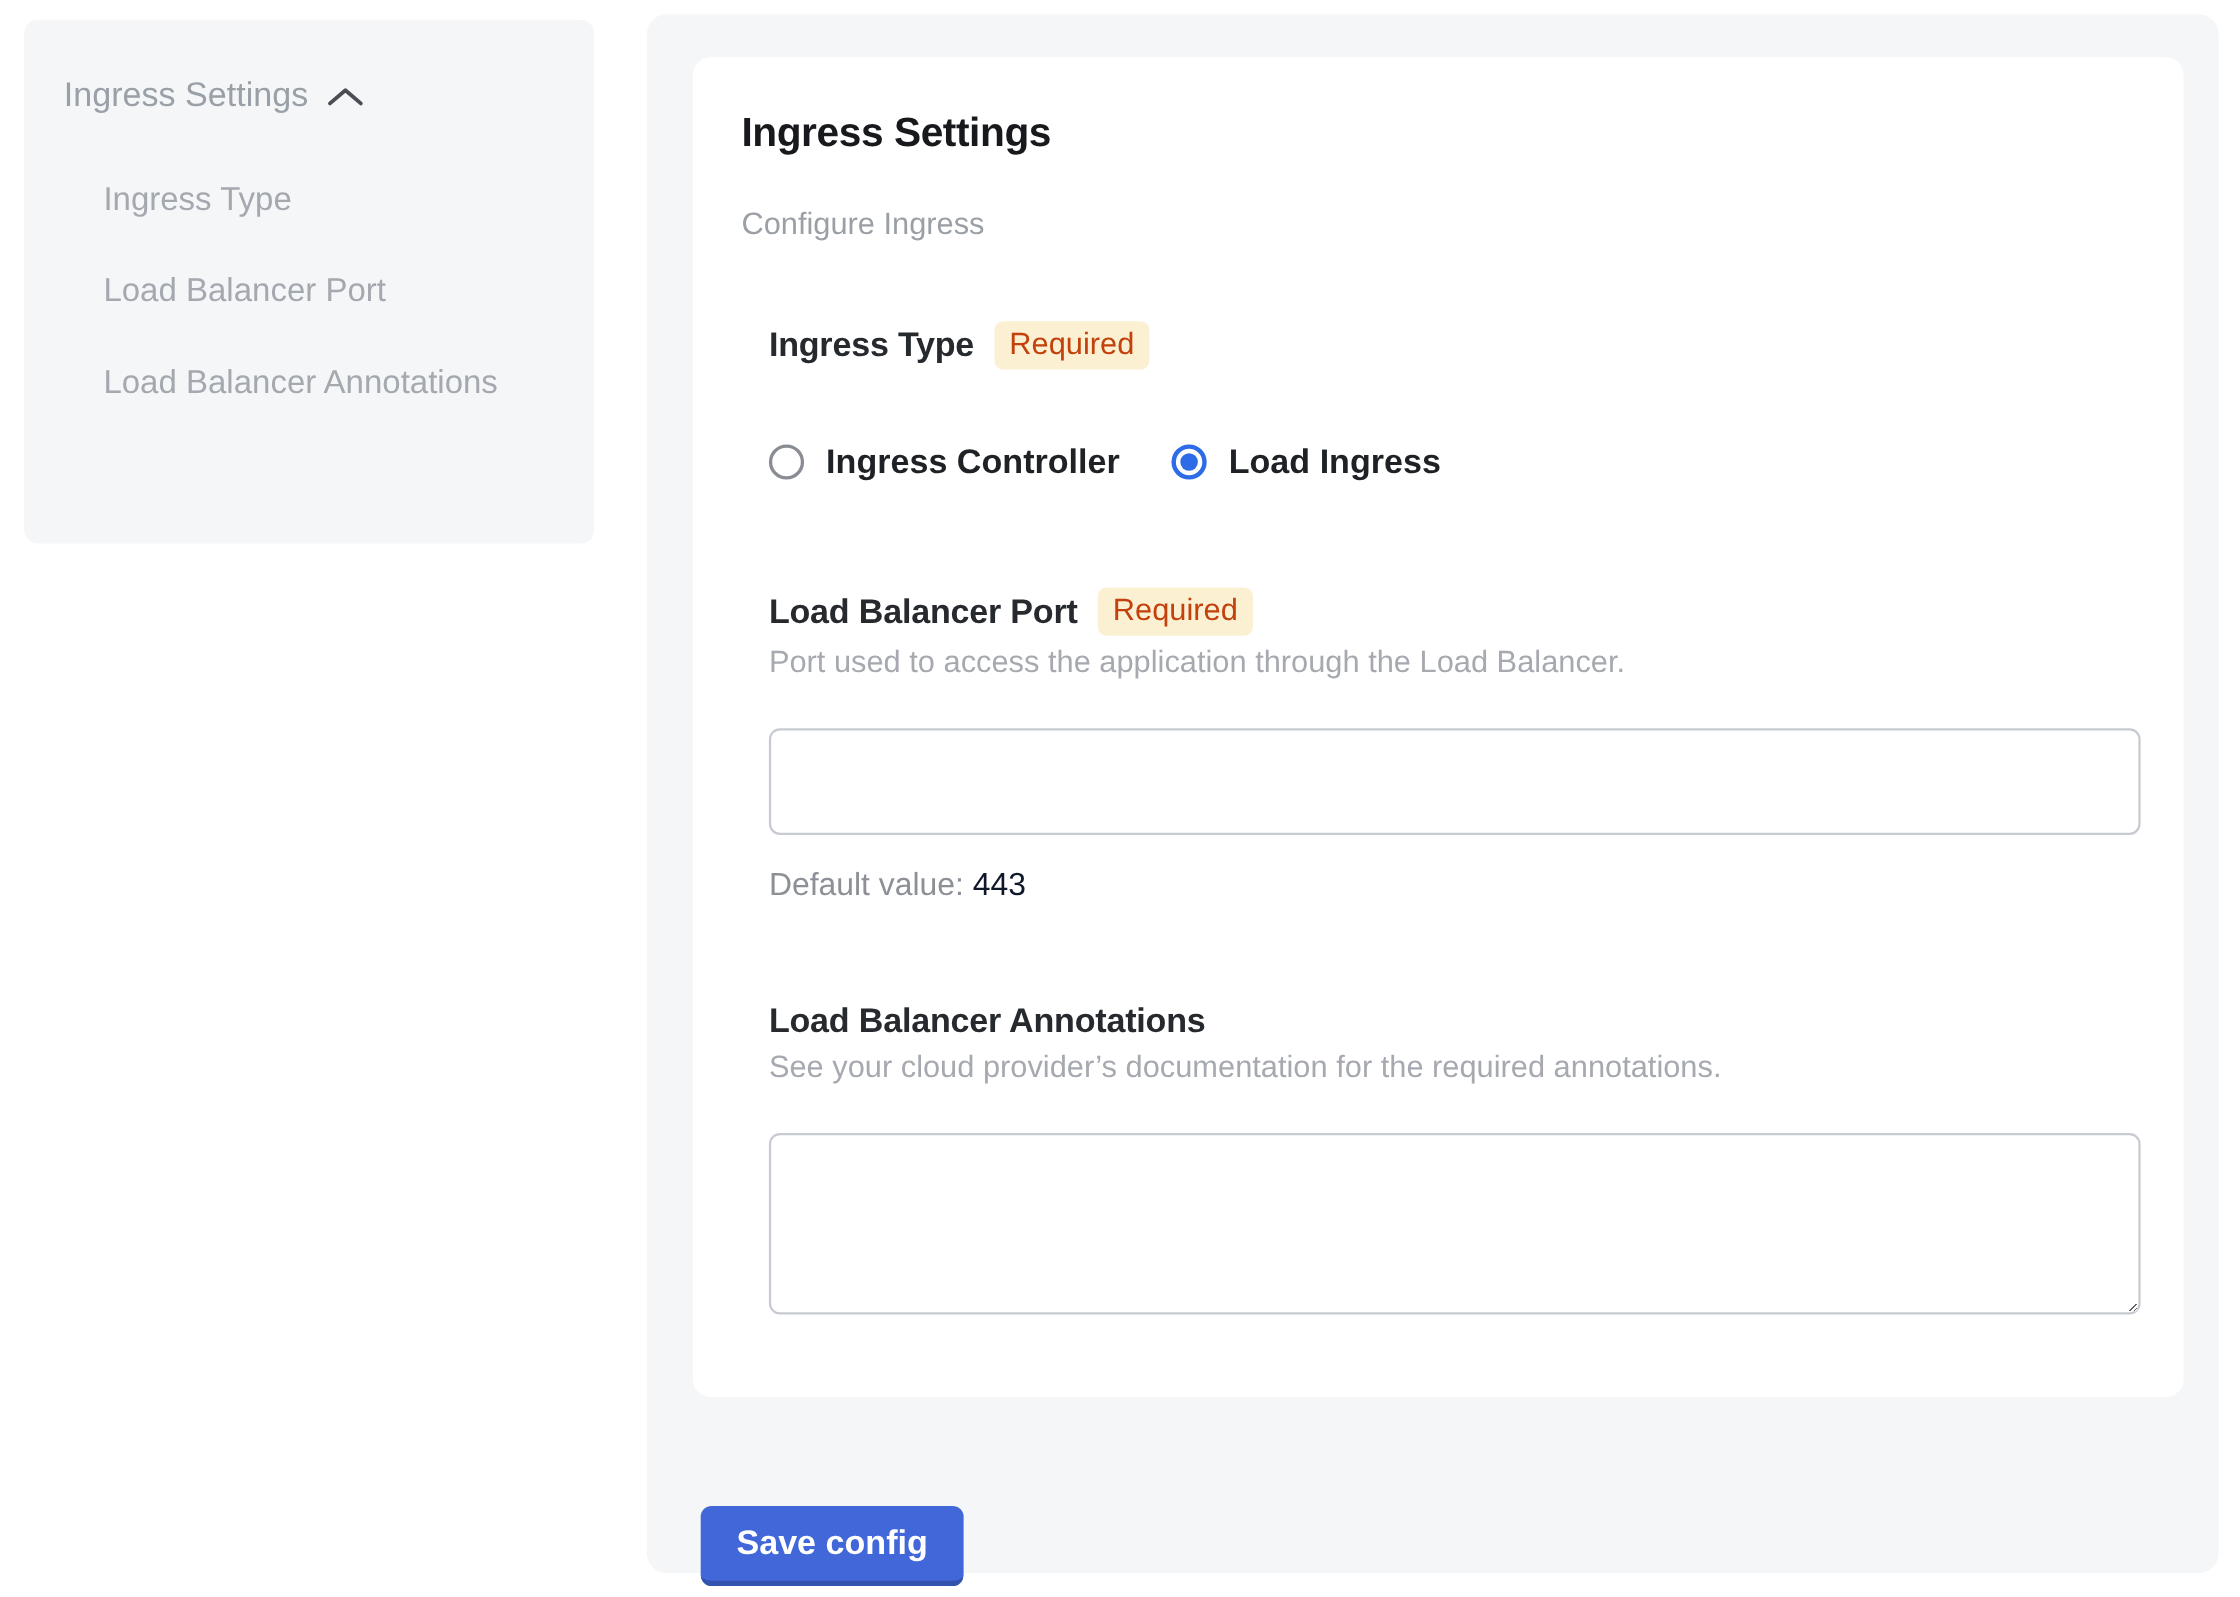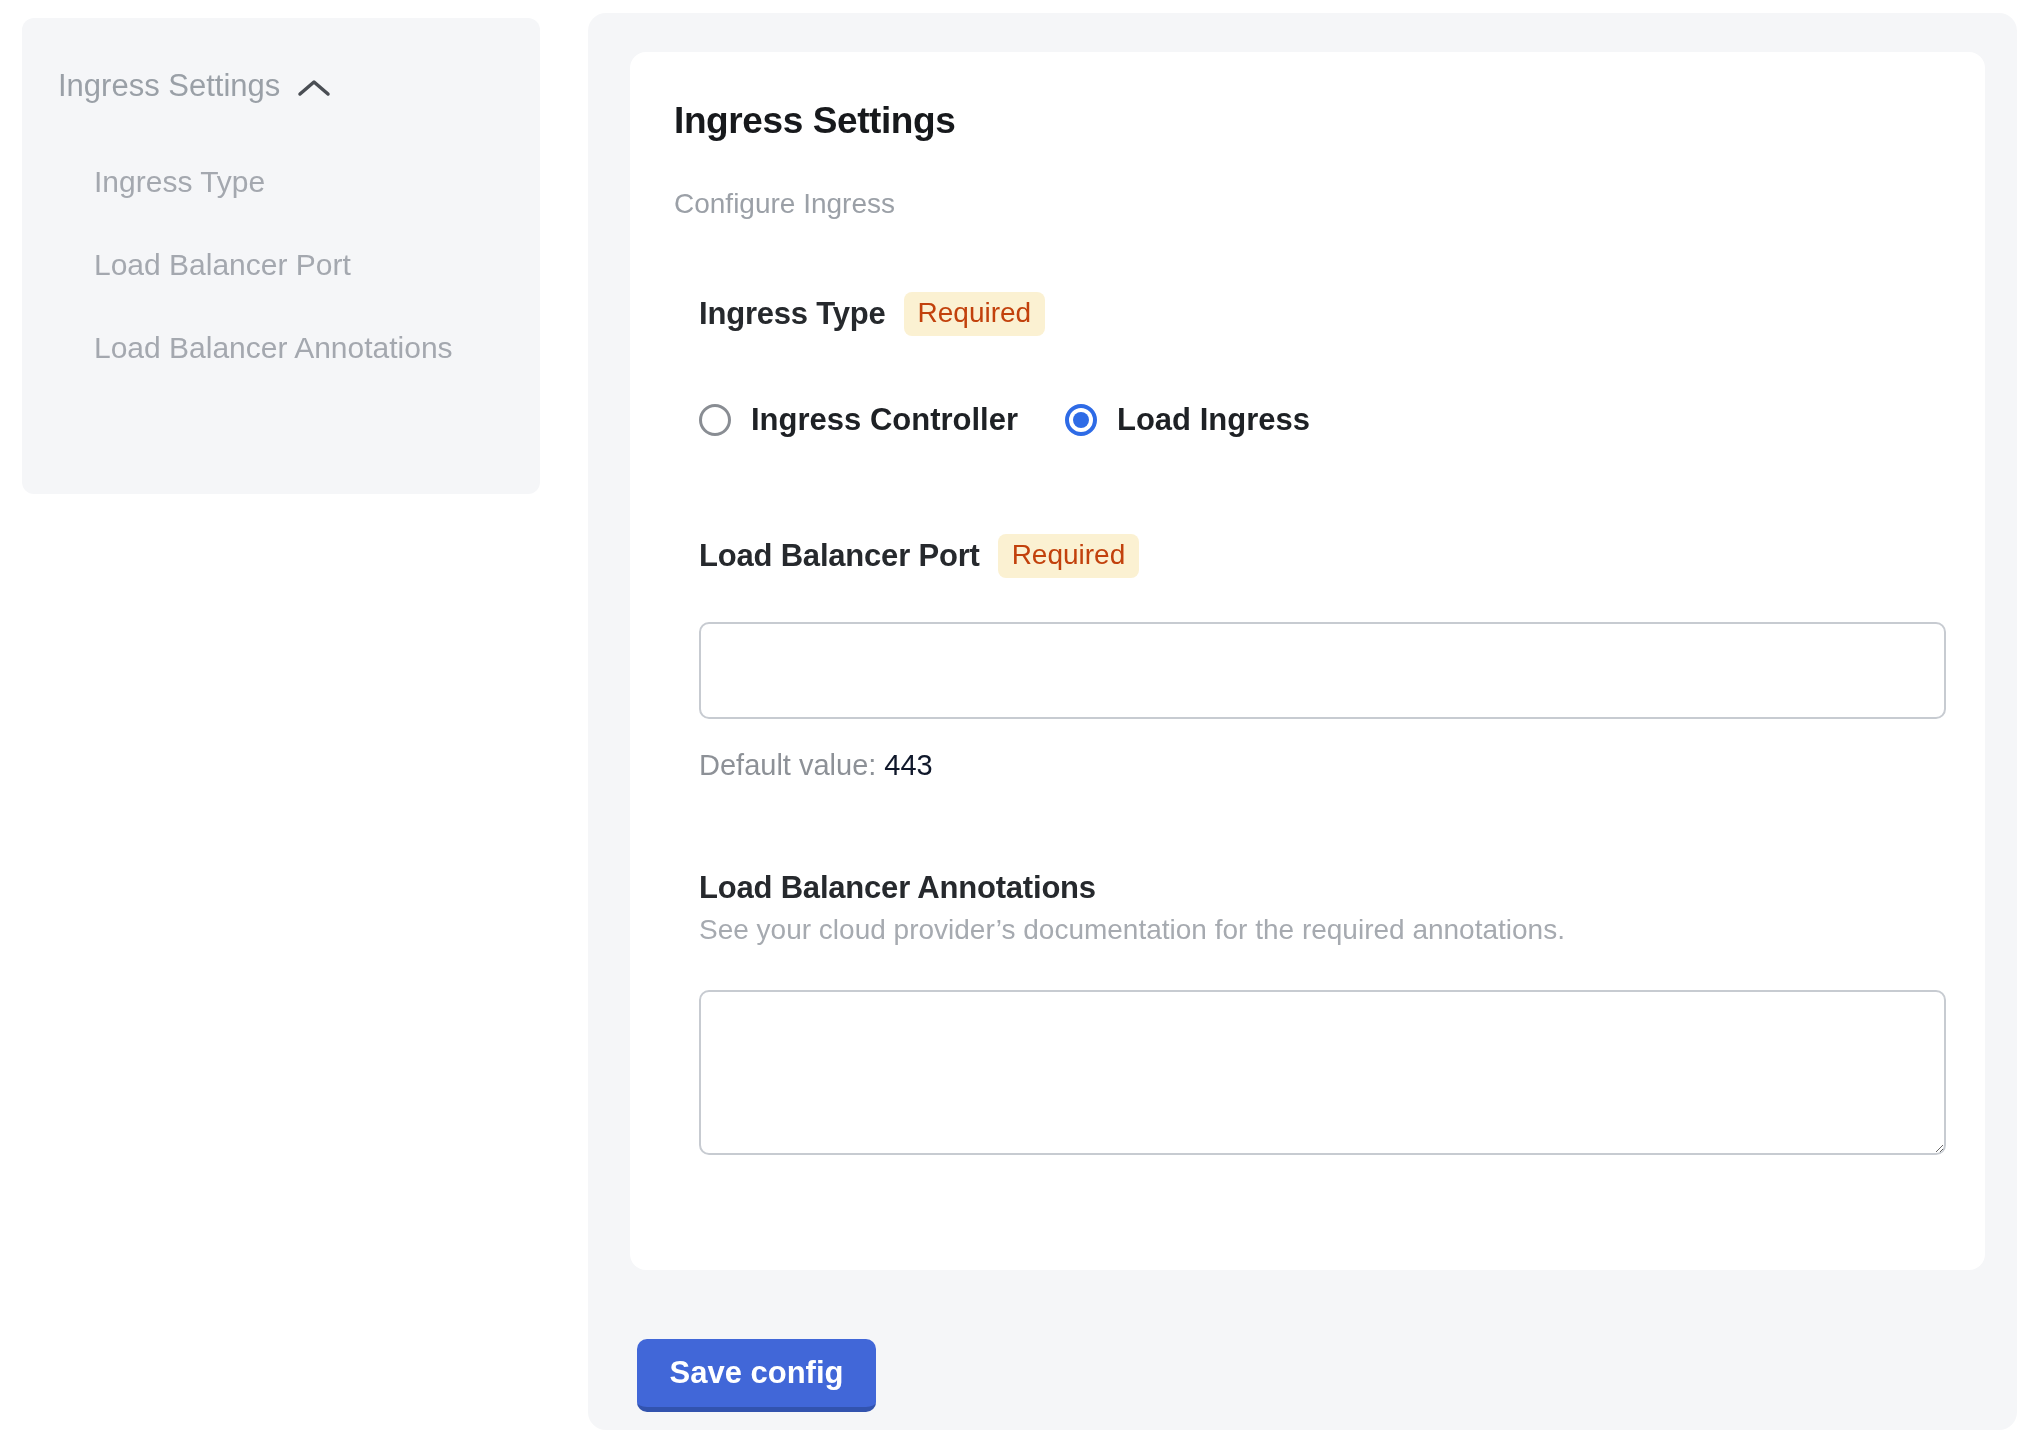--- a/index.html
+++ b/index.html
@@ -138,21 +138,21 @@
     font-size: 30px; color: #26292d;
     padding: 14px 20px;
     outline: none;
     resize: both;
     font-family: "Liberation Sans", sans-serif;
   }
 
   
   .save-btn {
     position: absolute;
-    left: 49px; top: 1326px;
+    left: 49px; top: 1356px;
     width: 239px; height: 73px;
     background: #4167d8;
     border: none;
     border-bottom: 5px solid #3253ae;
     border-radius: 10px;
     color: #ffffff;
     font-size: 31px; font-weight: 700;
     font-family: "Liberation Sans", sans-serif;
     cursor: pointer;
   }
@@ -196,20 +196,21 @@
             <span class="radio-label">Load Ingress</span>
           </label>
         </div>
       </div>
 
       <div class="field field-lb-port">
         <div class="field-head">
           <span class="field-label">Load Balancer Port</span>
           <span class="badge">Required</span>
         </div>
+        <p class="field-desc">Port used to access the application through the Load Balancer.</p>
         <input class="text-input" type="text" value="" style="">
         <p class="default-hint"><span>Default value:</span><span class="default-value">443</span></p>
       </div>
 
       <div class="field field-lb-annotations">
         <div class="field-head">
           <span class="field-label">Load Balancer Annotations</span>
         </div>
         <p class="field-desc">See your cloud provider’s documentation for the required annotations.</p>
         <textarea class="annotations-textarea" style=""></textarea>

